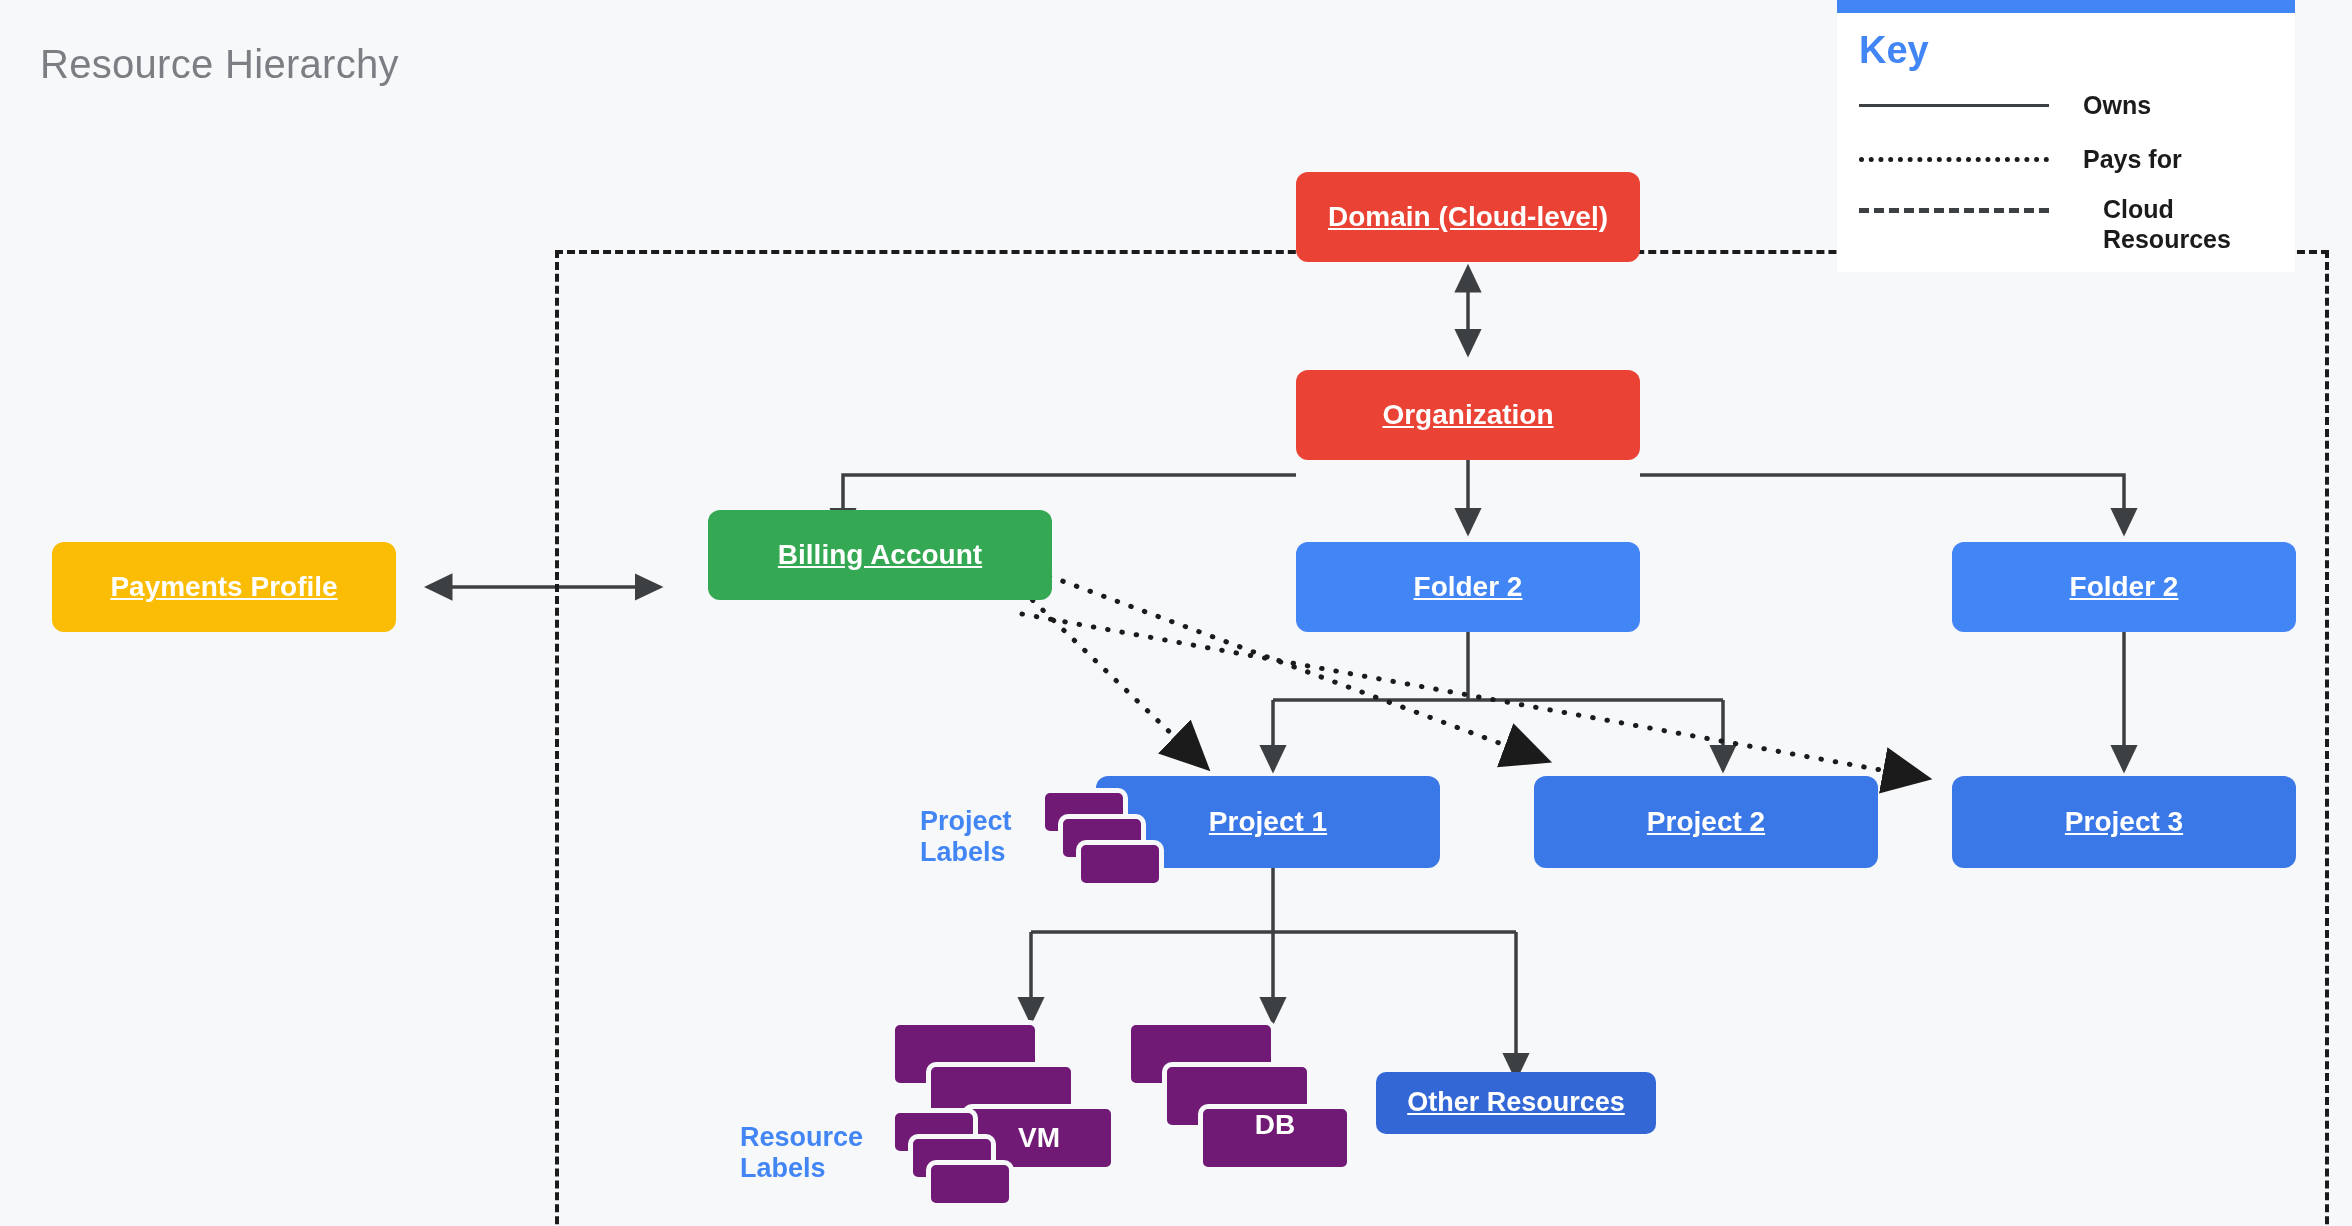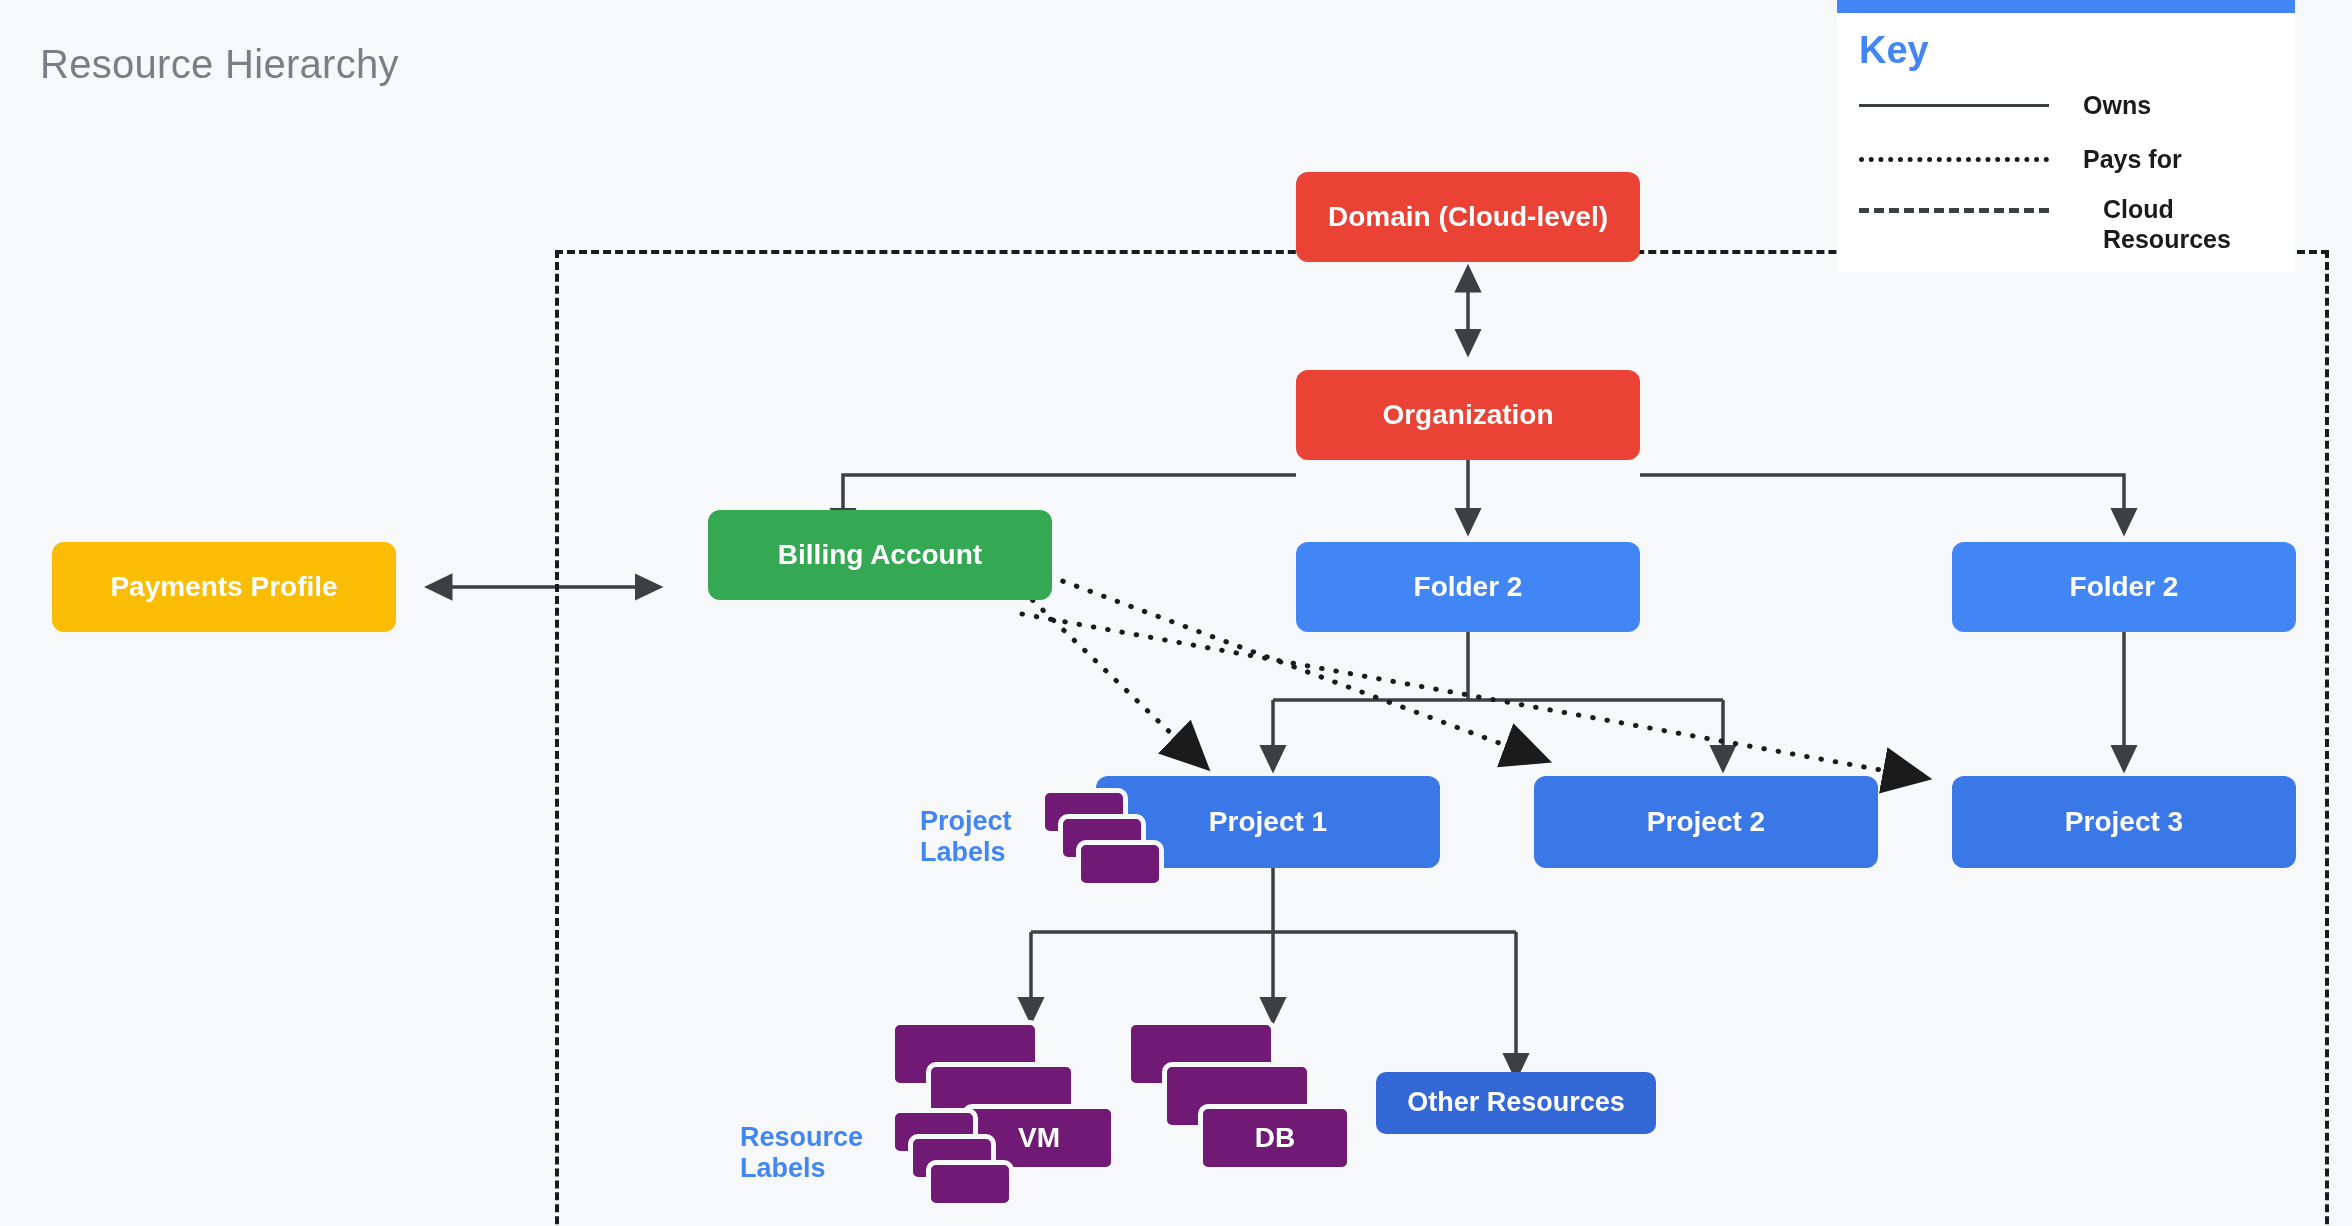--- a/index.html
+++ b/index.html
@@ -42,20 +42,21 @@
     align-items: center;
     justify-content: center;
     border-radius: 12px;
     color: #ffffff;
     font-weight: bold;
     font-size: 28px;
     text-align: left;
     box-sizing: border-box;
     line-height: 1.15;
     z-index: 5;
+    text-decoration: underline;
   }
   .n-red    { background: #ea4335; }
   .n-green  { background: #34a853; }
   .n-yellow { background: #fbbc04; }
   .n-blue   { background: #4285f4; }
   .n-blue2  { background: #3b78e7; }
   .n-blue3  { background: #3367d6; border-radius: 10px; }
 
   
   .cloud-boundary {
@@ -214,21 +215,21 @@
 
   <div class="stack" style="left:890px; top:1108px; width:140px; height:110px;">
     <div class="card" style="left:0px;  top:0px;  width:78px; height:38px;"></div>
     <div class="card" style="left:18px; top:26px; width:78px; height:38px;"></div>
     <div class="card" style="left:36px; top:52px; width:78px; height:38px;"></div>
   </div>
 
   <div class="stack" style="left:1126px; top:1020px; width:250px; height:160px;">
     <div class="card" style="left:0px;  top:0px;  width:140px; height:58px;"></div>
     <div class="card" style="left:36px; top:42px; width:140px; height:58px;"></div>
-    <div class="card" style="left:72px; top:84px; width:144px; height:58px; display:flex; align-items:center; justify-content:center;">
+    <div class="card" style="left:72px; top:84px; width:144px; height:58px; display:flex; align-items:flex-start; justify-content:center;">
       <span style="color:#fff; font-weight:bold; font-size:28px;">DB</span>
     </div>
   </div>
 
   <div class="caption" style="left:920px; top:806px; width:130px;">
     <div>Project</div>
     <div>Labels</div>
   </div>
 
   <div class="caption" style="left:740px; top:1122px; width:160px;">

